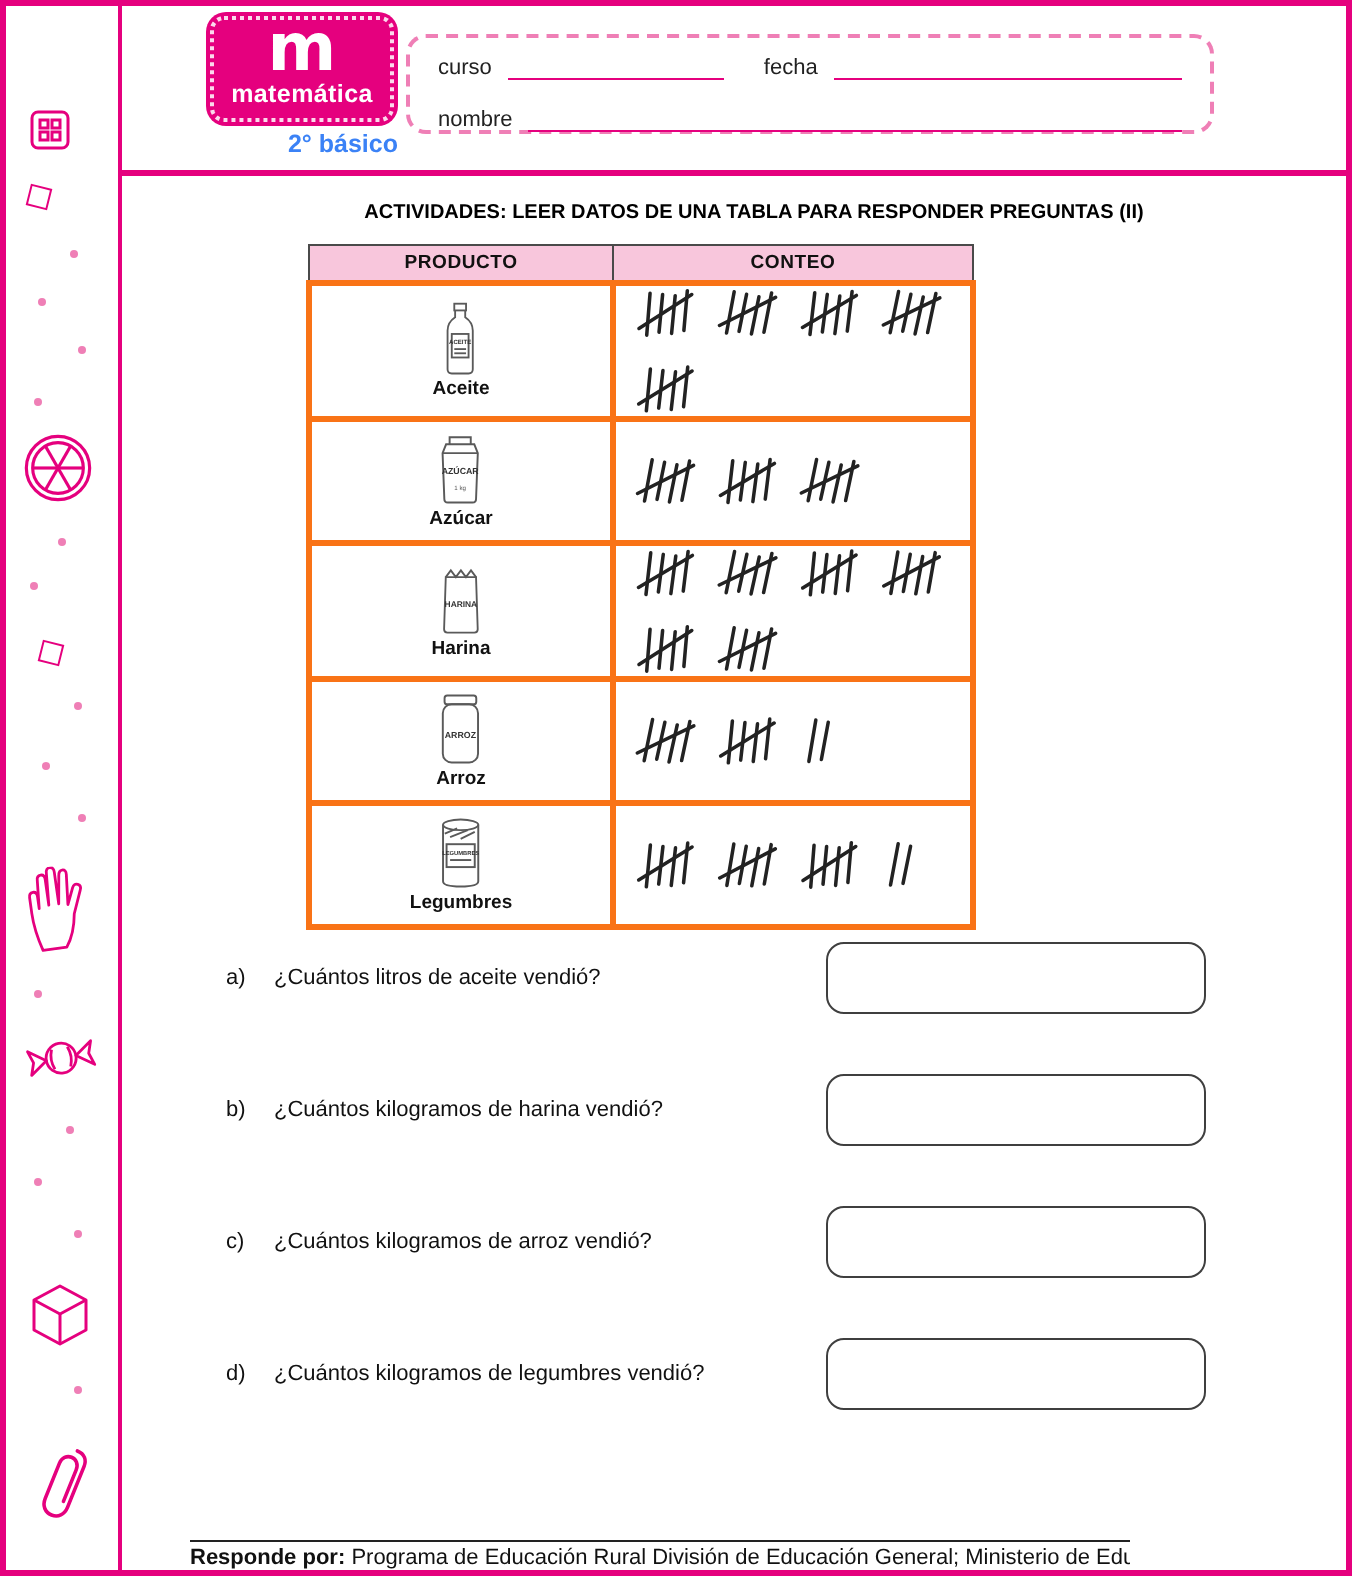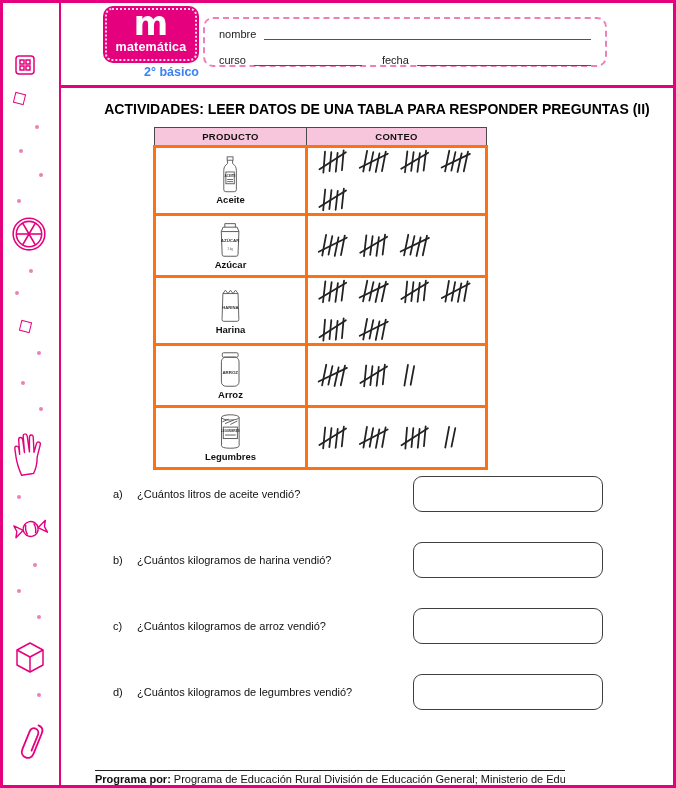--- a/index.html
+++ b/index.html
@@ -24,21 +24,21 @@
   .form-box{position:absolute;left:108px;top:14px;width:404px;height:50px;
             border:2px dashed #ef7fb6;border-radius:10px;padding:5px 14px 0 14px;box-sizing:border-box;}
   .form-row{display:flex;align-items:flex-end;margin-top:3px;}
   .form-row + .form-row{margin-top:13px;}
   .form-label{font-size:11px;color:#222;line-height:12px;}
   .form-line{border-bottom:1.5px solid #e5007e;height:12px;margin-left:8px;flex:1;}
   .form-line.course{flex:0 0 108px;}
   .form-label.fecha{margin-left:20px;}
   .rule{height:3px;background:#e5007e;margin:0 -14px 0 -34px;}
   
-  .title{margin:13px 0 0;text-align:center;font-size:14px;font-weight:bold;color:#000;}
+  .title{margin:13px 0 0;text-align:center;font-size:10px;font-weight:bold;color:#000;}
   .intro{margin:18px 0 0 2px;font-size:11px;}
   
   table.tally-table{border-collapse:collapse;margin:10px 0 0 58px;width:335px;table-layout:fixed;}
   .tally-table th{background:#f8c6dc;border:1px solid #4a4a4a;font-size:9.5px;font-weight:bold;
                   padding:3px 0;letter-spacing:.3px;color:#111;}
   .tally-table td{border:3px solid #f97316;height:59px;vertical-align:middle;padding:0;}
   td.product-cell{text-align:center;}
   .product-cell .cell-inner{display:flex;flex-direction:column;align-items:center;justify-content:center;gap:1px;padding:2px 0;}
   .product-icon svg{height:37px;width:auto;display:block;}
   .product-name{font-size:9.5px;font-weight:600;color:#111;}
@@ -127,27 +127,27 @@
 
     <header>
       <div class="stamp">
         <div class="logo-m">m</div>
         <div class="logo-word">matemática</div>
       </div>
       <div class="grade">2° básico</div>
 
       <div class="form-box">
         <div class="form-row">
-          <span class="form-label">nombre</span>
-          <span class="form-line"></span>
-        </div>
-        <div class="form-row">
           <span class="form-label">curso</span>
           <span class="form-line course"></span>
           <span class="form-label fecha">fecha</span>
+          <span class="form-line"></span>
+        </div>
+        <div class="form-row">
+          <span class="form-label">nombre</span>
           <span class="form-line"></span>
         </div>
       </div>
     </header>
 
     <div class="rule"></div>
 
     <p class="title">ACTIVIDADES: LEER DATOS DE UNA TABLA PARA RESPONDER PREGUNTAS (II)</p>
 
     <table class="tally-table">
@@ -484,16 +484,16 @@
           <div class="q-left">
             <span class="q-letter">d)</span>
             <span class="q-text">¿Cuántos kilogramos de legumbres vendió?</span>
           </div>
           <div class="answer-box"></div>
         </div>
       </div>
   </div>
 
   <div class="footer">
-    <span class="footer-label">Programa por:</span>
+    <span class="footer-label">Responde por:</span>
     <span>Programa de Educación Rural División de Educación General; Ministerio de Educación</span>
   </div>
 </div>
 
 </body></html>

